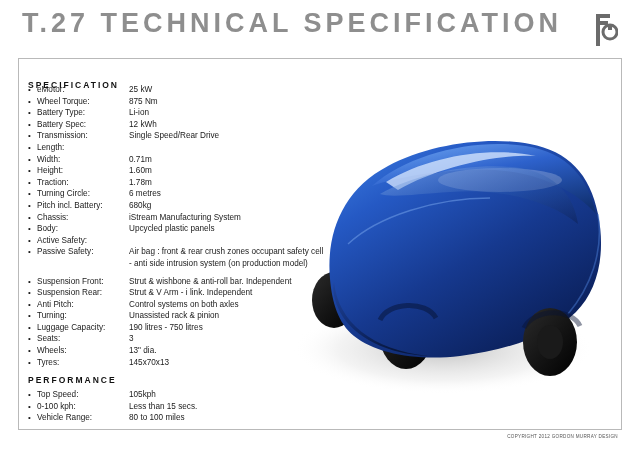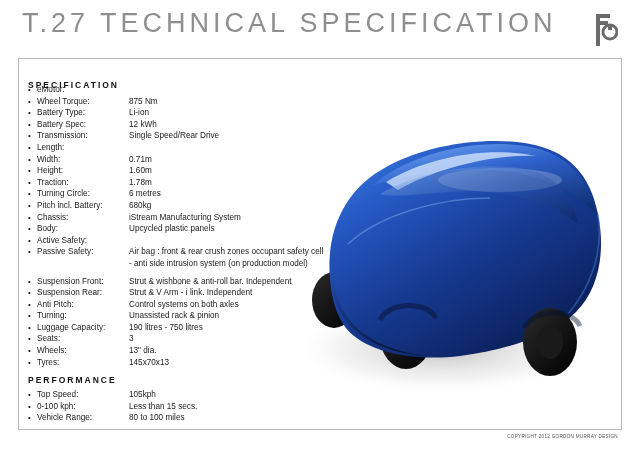--- a/index.html
+++ b/index.html
@@ -19,21 +19,21 @@
   }
   
   #title {
     position: absolute;
     left: 22px;
     top: 8px;
     font-size: 27px;
     letter-spacing: 4px;
     color: #8e8e8e;
     font-family: "Liberation Sans", sans-serif;
-    font-weight: 400;
+    font-weight: 700;
     white-space: nowrap;
   }
   
   #logo {
     position: absolute;
     right: 22px;
     top: 12px;
     width: 30px;
     height: 36px;
   }
@@ -214,20 +214,21 @@
       <path d="M112 246 C120 228, 158 226, 168 244" fill="none" stroke="#061232" stroke-width="5" opacity="0.5"></path>
       <path d="M256 254 C266 234, 304 234, 312 252" fill="none" stroke="#061232" stroke-width="5" opacity="0.45"></path>
     </svg>
   </div>
 
   <div class="section-head" id="spec-head">SPECIFICATION</div>
   <div class="list" id="spec-list">
     <div class="row">
         <span class="bullet">•</span>
         <span class="label">eMotor:</span>
+        <span class="value">25 kW</span>
       </div>
     <div class="row">
         <span class="bullet">•</span>
         <span class="label">Wheel Torque:</span>
         <span class="value">875 Nm</span>
       </div>
     <div class="row">
         <span class="bullet">•</span>
         <span class="label">Battery Type:</span>
         <span class="value">Li-ion</span>

